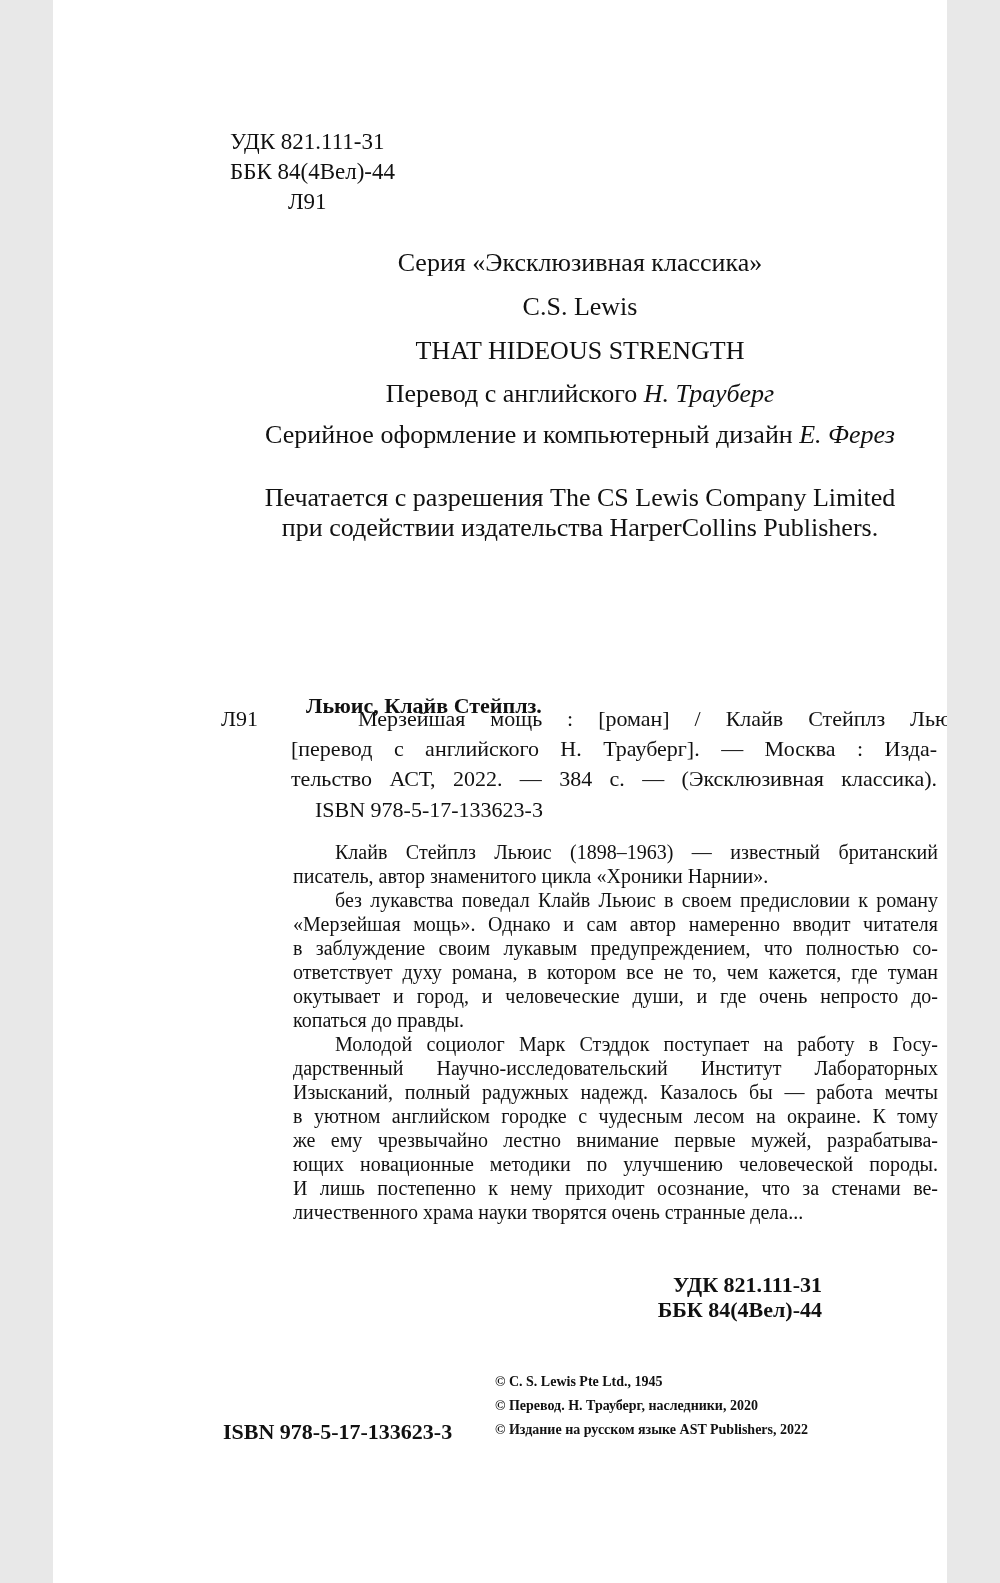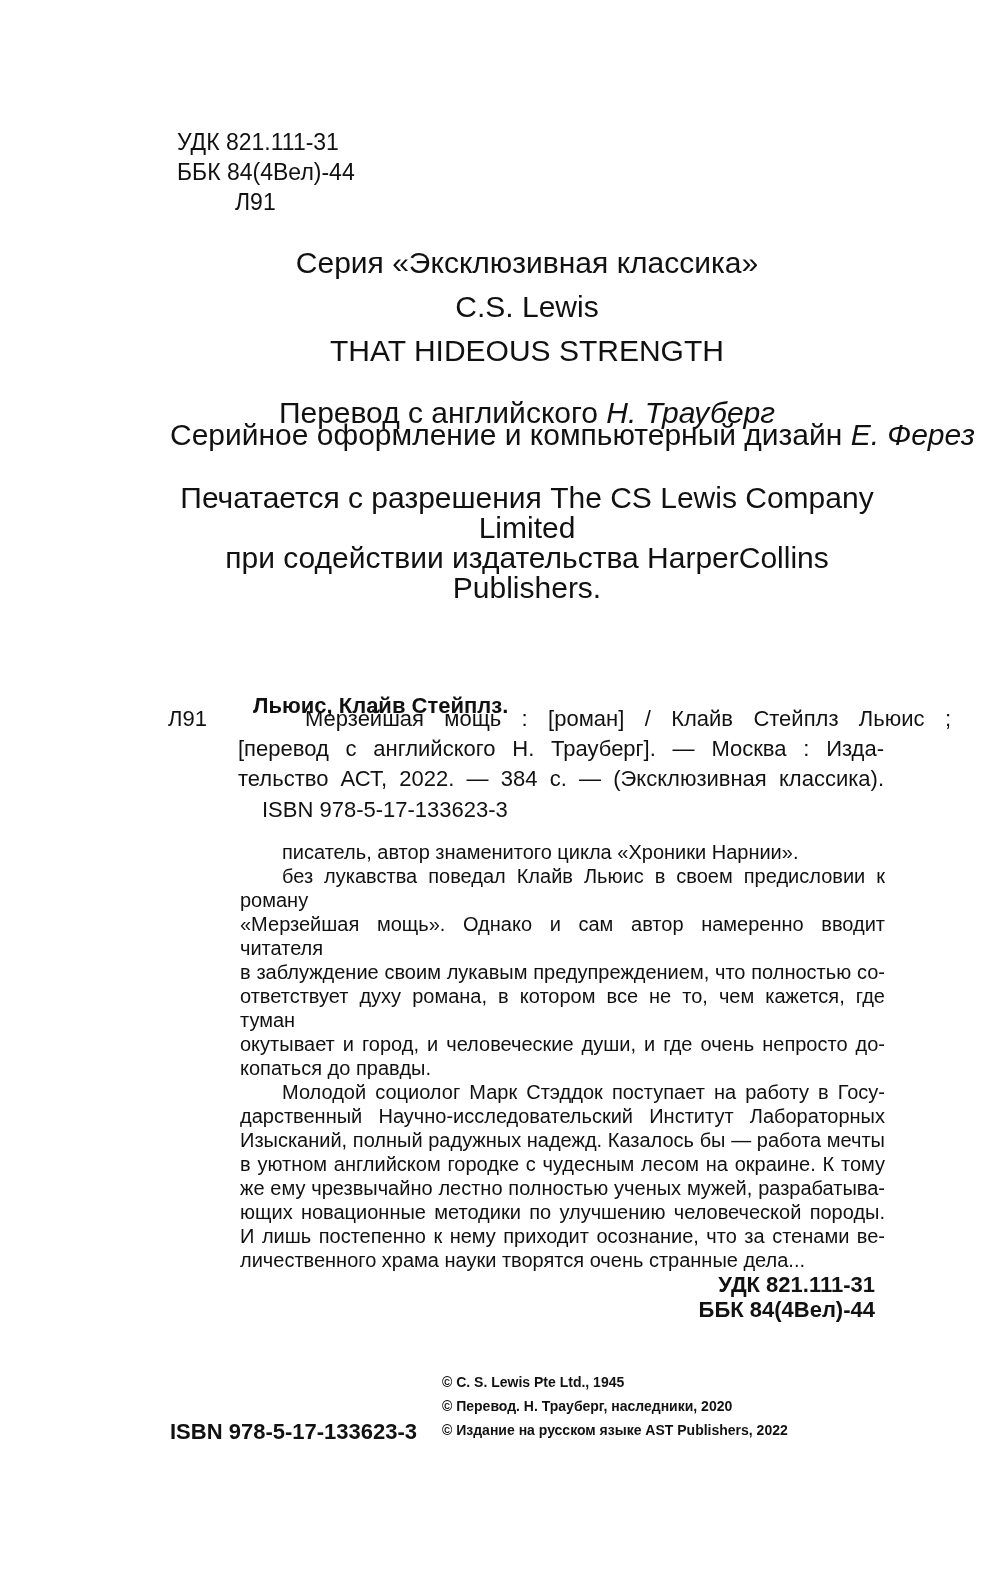--- a/index.html
+++ b/index.html
@@ -2,53 +2,53 @@
 <html><head>
 <meta charset="utf-8">
 <style>
   html, body {
     margin: 0;
     padding: 0;
     background: #e8e8e8;
   }
   .page {
     position: relative;
-    width: 1000px;
+    width: 894px;
     height: 1583px;
     margin: 0 auto;
     background: #ffffff;
-    font-family: Liberation Sans, sans-serif;
+    font-family: Liberation Serif, serif;
     color: #111111;
     overflow: hidden;
   }
   .abs { position: absolute; }
 
   
   .udk-top {
     left: 177px;
     top: 127px;
     font-size: 23px;
     line-height: 30px;
     white-space: nowrap;
   }
   .udk-top .code-line { padding-left: 58px; }
 
   
   .header-col {
     left: 170px;
     width: 714px;
     text-align: center;
-    font-size: 30px;
+    font-size: 26px;
     line-height: 30px;
     white-space: nowrap;
   }
   .hdr-serie       { top: 248px; }
   .hdr-author      { top: 292px; }
   .hdr-title       { top: 336px; }
-  .hdr-translation { top: 379px; margin-top: 19px; }
+  .hdr-translation { top: 379px; }
   .hdr-design      { top: 420px; }
   .hdr-permission  { top: 472px; white-space: normal; margin-top: 11px; }
   .hdr-site        { top: 528px; }
   .italic { font-style: italic; }
 
   
   .biblio {
     left: 238px;
     top: 681px;
     width: 646px;
@@ -131,36 +131,37 @@
     <div class="b-code">Л91</div>
     <div class="bline b-head">Льюис, Клайв Стейплз.</div>
     <div class="bline b-l1">Мерзейшая мощь : [роман] / Клайв Стейплз Льюис ;</div>
     <div class="bline b-l2">[перевод с английского Н. Трауберг]. — Москва : Изда-</div>
     <div class="bline b-l3">тельство АСТ, 2022. — 384 с. — (Эксклюзивная классика).</div>
     <div class="bline b-isbn">ISBN 978-5-17-133623-3</div>
   </div>
 
   <div class="abs annotation">
     <div class="para">
+        <div class="line">Клайв Стейплз Льюис (1898–1963) — известный британский</div>
         <div class="line line-last">писатель, автор знаменитого цикла «Хроники Нарнии».</div>
       </div>
     <div class="para">
         <div class="line">без лукавства поведал Клайв Льюис в своем предисловии к роману</div>
         <div class="line">«Мерзейшая мощь». Однако и сам автор намеренно вводит читателя</div>
         <div class="line">в заблуждение своим лукавым предупреждением, что полностью со-</div>
         <div class="line">ответствует духу романа, в котором все не то, чем кажется, где туман</div>
         <div class="line">окутывает и город, и человеческие души, и где очень непросто до-</div>
         <div class="line line-last">копаться до правды.</div>
       </div>
     <div class="para">
         <div class="line">Молодой социолог Марк Стэддок поступает на работу в Госу-</div>
         <div class="line">дарственный Научно-исследовательский Институт Лабораторных</div>
         <div class="line">Изысканий, полный радужных надежд. Казалось бы — работа мечты</div>
         <div class="line">в уютном английском городке с чудесным лесом на окраине. К тому</div>
-        <div class="line">же ему чрезвычайно лестно полностью ученых мужей, разрабатыва-</div>
+        <div class="line">же ему чрезвычайно лестно внимание первые мужей, разрабатыва-</div>
         <div class="line">ющих новационные методики по улучшению человеческой породы.</div>
         <div class="line">И лишь постепенно к нему приходит осознание, что за стенами ве-</div>
         <div class="line line-last">личественного храма науки творятся очень странные дела...</div>
       </div>
   </div>
 
   <div class="abs udk-bottom">
     <div>УДК 821.111-31</div>
     <div>ББК 84(4Вел)-44</div>
   </div>

